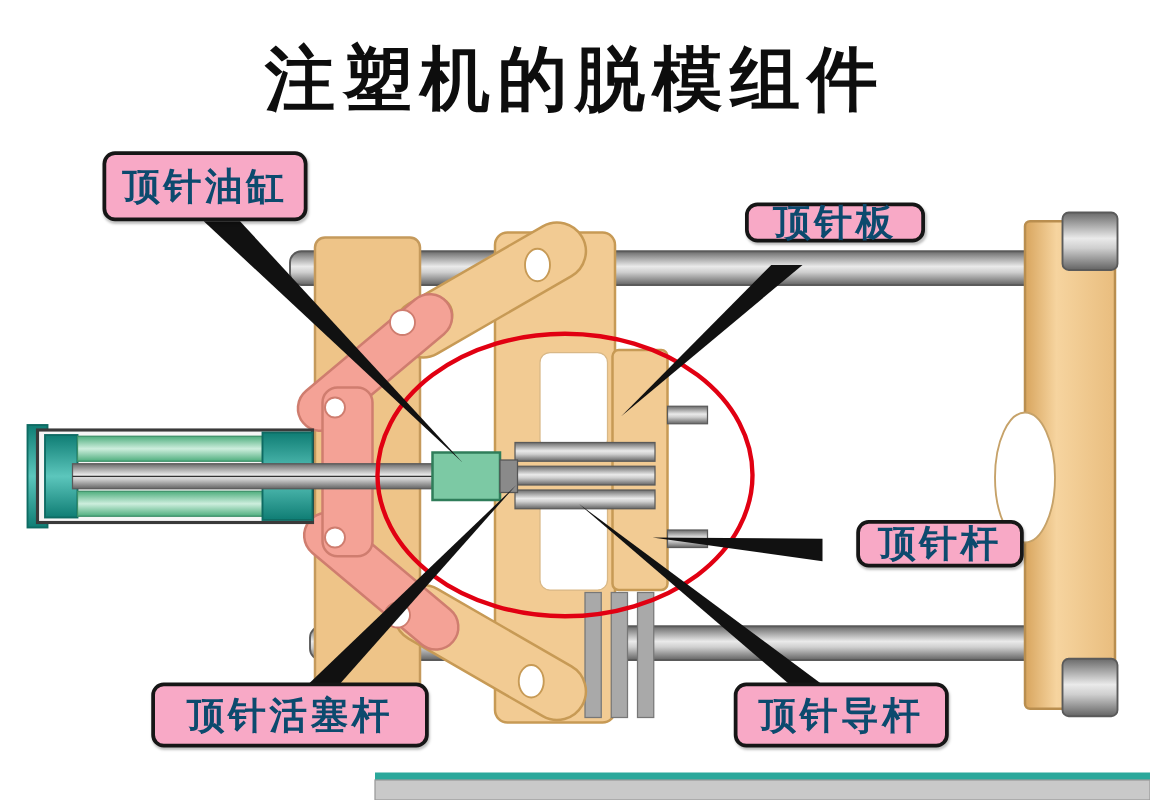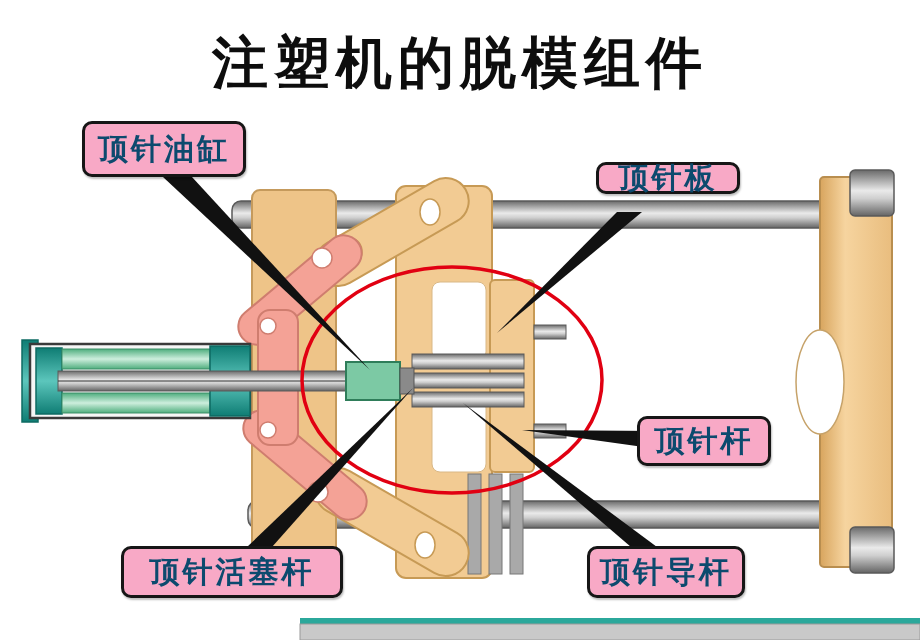--- a/index.html
+++ b/index.html
@@ -14,23 +14,23 @@
   }
   .callout{
     position:absolute;z-index:6;box-sizing:border-box;
     background:#f8a9c6;border:3px solid #161616;border-radius:10px;
     display:flex;align-items:center;justify-content:center;
     font-size:30px;font-weight:700;color:#0c4a6e;letter-spacing:3px;
     box-shadow:1px 2px 2px rgba(0,0,0,0.25);
   }
   .cb1{left:82px;top:121px;width:164px;height:56px;}
   .cb2{left:596px;top:162px;width:144px;height:32px;}
-  .cb3{left:637px;top:416px;width:134px;height:50px;}
+  .cb3{left:685px;top:416px;width:134px;height:38px;}
   .cb4{left:121px;top:546px;width:222px;height:52px;}
-  .cb5{left:587px;top:546px;width:158px;height:52px;}
+  .cb5{left:587px;top:546px;width:172px;height:52px;}
 </style>
 </head>
 <body>
 
 <div class="stage">
 
   <svg width="920" height="640" viewBox="0 0 920 640">
     <defs>
       <linearGradient id="rod" x1="0" y1="0" x2="0" y2="1">
         <stop offset="0" stop-color="#6a6a6a"></stop>

